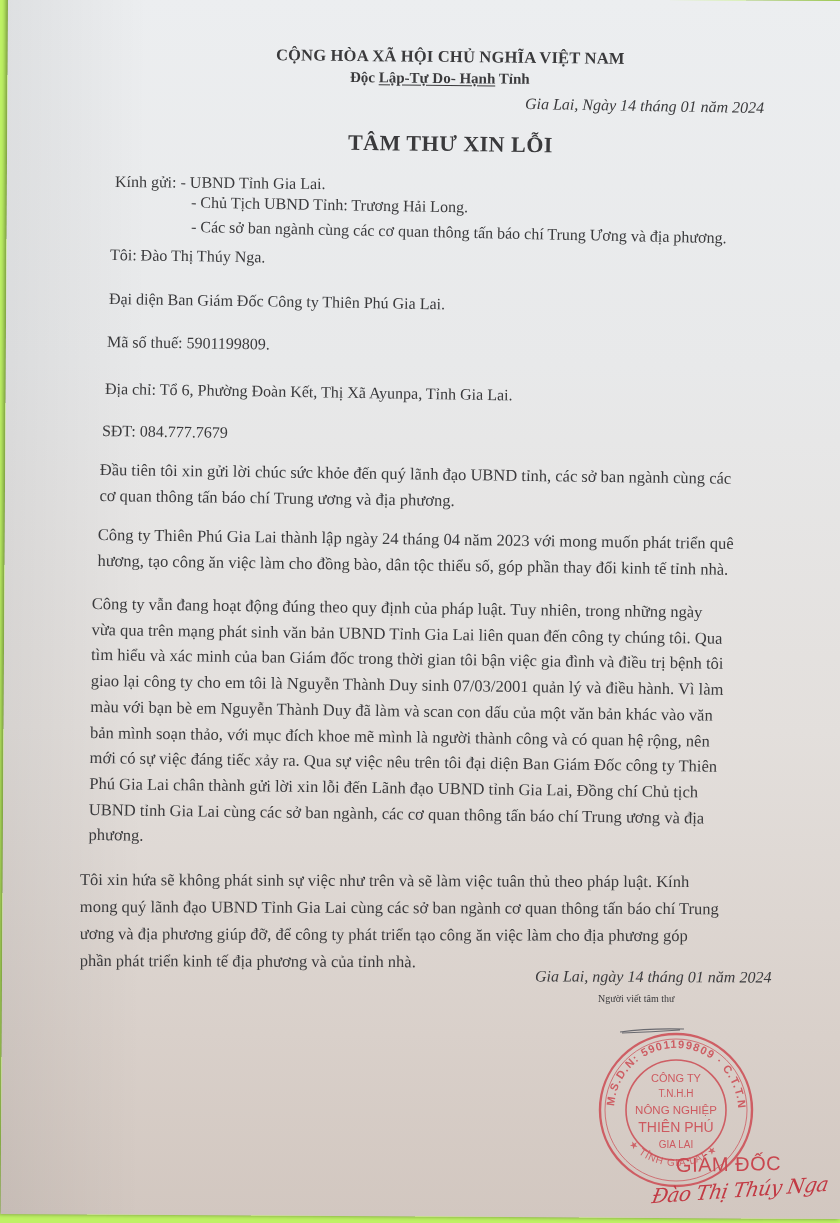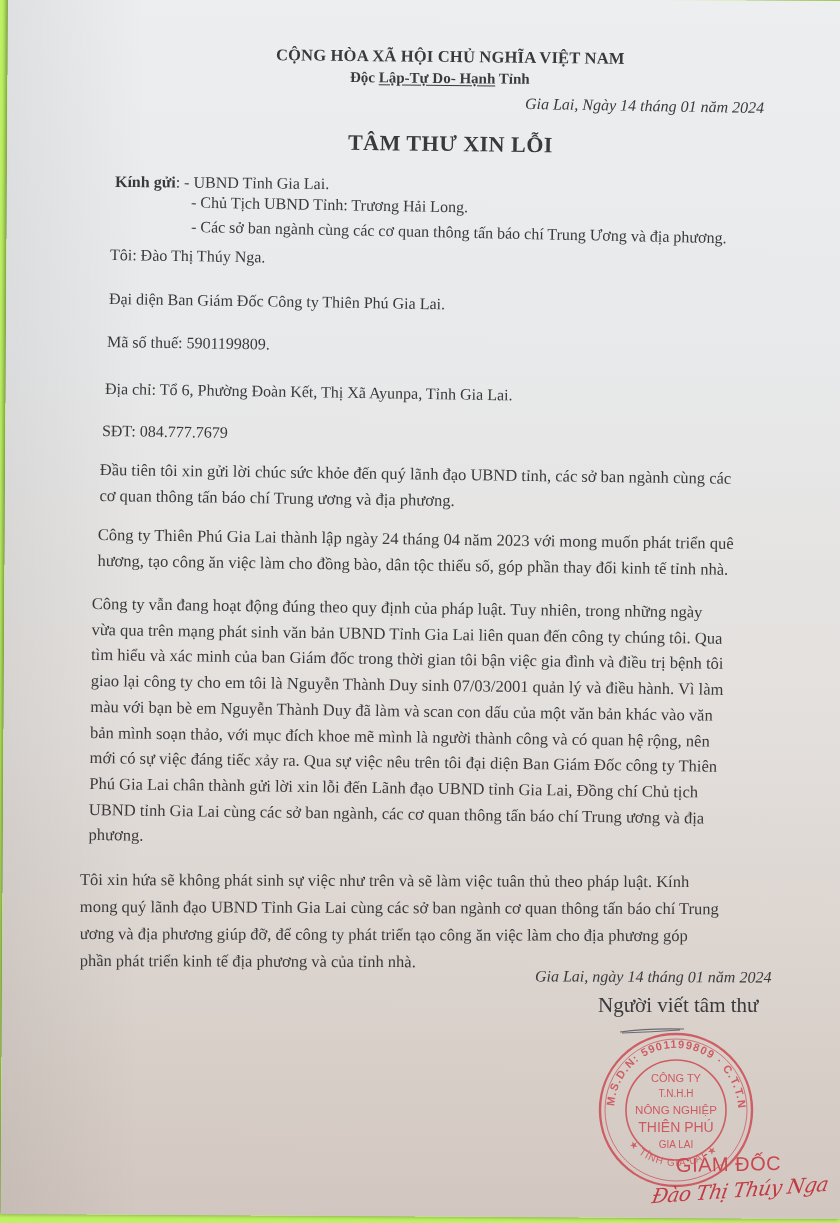--- a/index.html
+++ b/index.html
@@ -61,40 +61,40 @@
   }
   .title {
     left: 348px; top: 131px;
     font-size: 22px; font-weight: bold; letter-spacing: 0.5px;
     transform: rotate(0.7deg);
   }
   .recipients { left: 115px; top: 171px; font-size: 16px; line-height: 23px; }
   .recipients .r1 { position: absolute; left: 0; top: 0; white-space: nowrap; transform: rotate(0.6deg); }
   .recipients .r2 { position: absolute; left: 76px; top: 22px; white-space: nowrap; transform: rotate(1deg); }
   .recipients .r3 { position: absolute; left: 76px; top: 44px; white-space: nowrap; transform: rotate(1.2deg); transform-origin: left; }
-  .recipients b { font-weight: bold; }
+  .recipients b { font-weight: normal; }
   .info { font-size: 16px; transform: rotate(0.9deg); transform-origin: left center; }
   .para {
     position: absolute;
     font-size: 16.5px;
     line-height: 26px;
     text-align: justify;
     text-align-last: left;
     transform: rotate(0.8deg);
     transform-origin: left top;
   }
   .para span { display: block; white-space: nowrap; }
   .sign-date {
     left: 535px; top: 968px;
     font-size: 16px; font-style: italic;
     transform: rotate(0.3deg);
   }
   .sign-role {
     left: 598px; top: 993px;
-    font-size: 21px;
+    font-size: 10px;
   }
   .stamp {
     position: absolute;
     left: 596px; top: 1030px;
     width: 160px; height: 160px;
   }
   .sig-title {
     left: 676px; top: 1153px;
     font-family: "Liberation Sans", "DejaVu Sans", sans-serif;
     font-size: 20px; color: #c9474f; letter-spacing: 0.5px;

